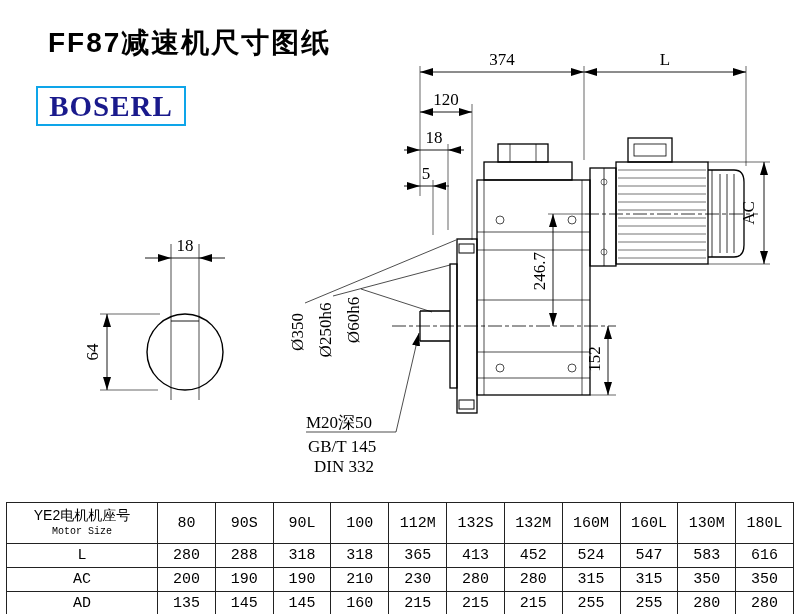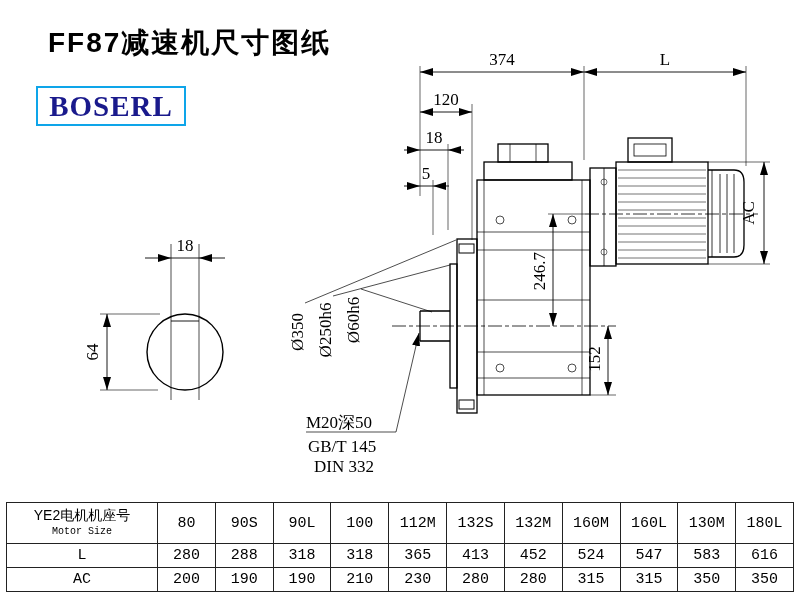--- a/index.html
+++ b/index.html
@@ -212,14 +212,28 @@
         <td>190</td>
         <td>210</td>
         <td>230</td>
         <td>280</td>
         <td>280</td>
         <td>315</td>
         <td>315</td>
         <td>350</td>
         <td>350</td>
       </tr>
+      <tr>
+        <th>AD</th>
+        <td>135</td>
+        <td>145</td>
+        <td>145</td>
+        <td>160</td>
+        <td>215</td>
+        <td>215</td>
+        <td>215</td>
+        <td>255</td>
+        <td>255</td>
+        <td>280</td>
+        <td>280</td>
+      </tr>
     </tbody>
 </table>
 
 </body></html>

